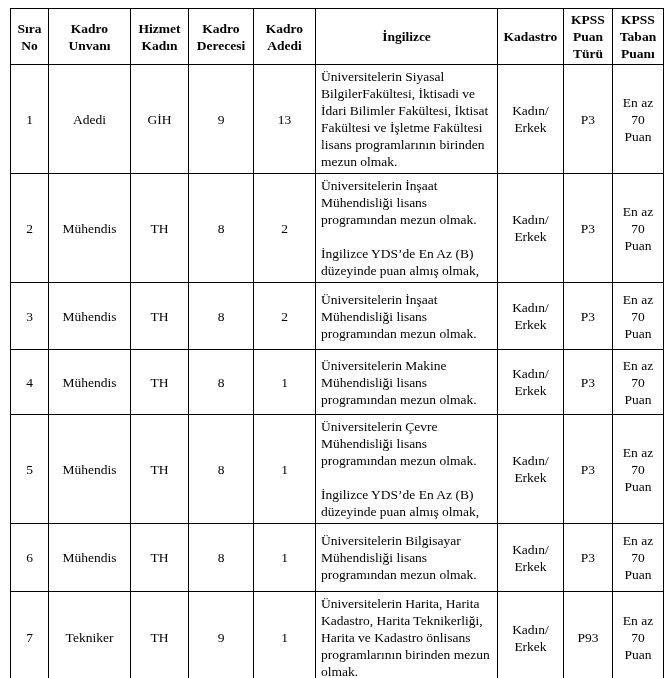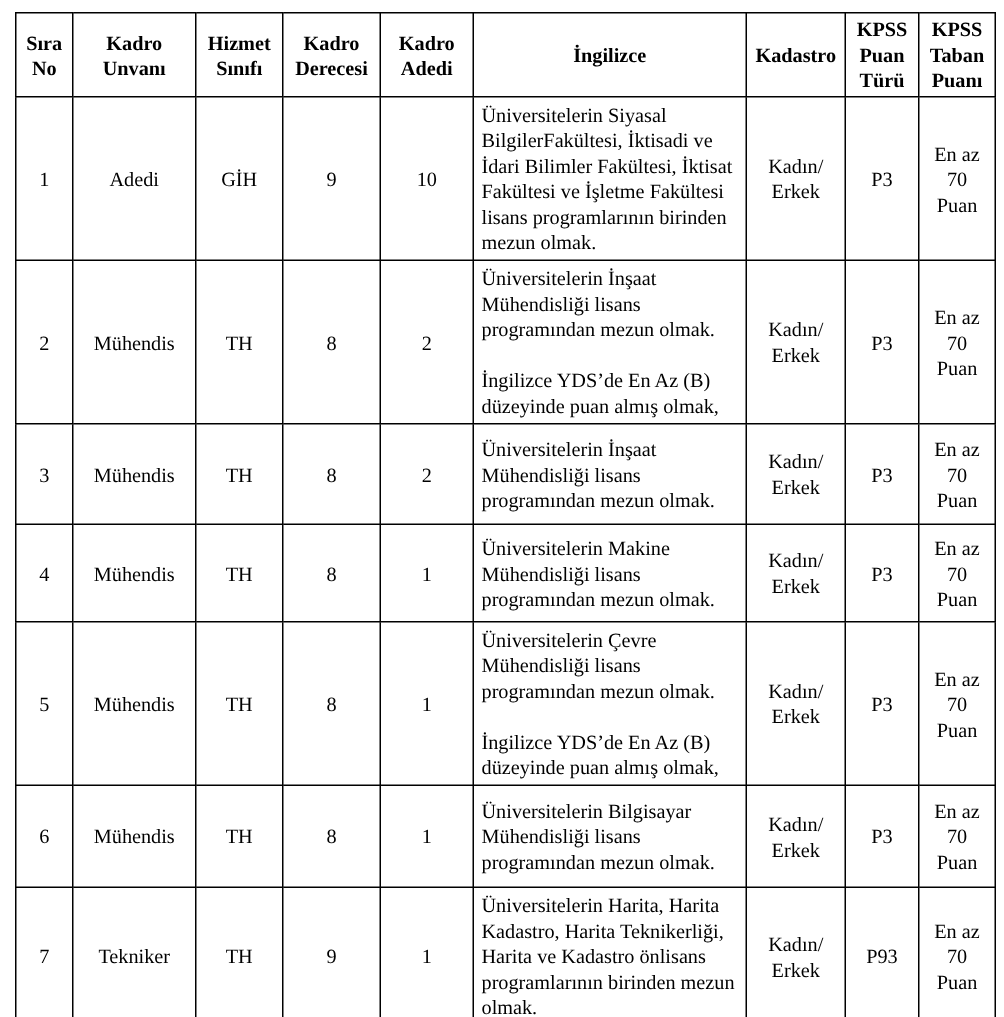--- a/index.html
+++ b/index.html
@@ -61,42 +61,42 @@
     <col style="width:49px">
     <col style="width:51px">
   </colgroup>
   <thead>
     <tr>
       <th>Sıra
 No</th>
       <th>Kadro
 Unvanı</th>
       <th>Hizmet
-Sınıfı</th>
+Kadın</th>
       <th>Kadro
 Derecesi</th>
       <th>Kadro
 Adedi</th>
       <th>İngilizce</th>
       <th>Kadastro</th>
       <th>KPSS
 Puan
 Türü</th>
       <th>KPSS
 Taban
 Puanı</th>
     </tr>
   </thead>
   <tbody>
     <tr>
       <td>1</td>
       <td>Adedi</td>
       <td>GİH</td>
       <td>9</td>
-      <td>10</td>
+      <td>13</td>
       <td class="niteligi">Üniversitelerin Siyasal
 BilgilerFakültesi, İktisadi ve
 İdari Bilimler Fakültesi, İktisat
 Fakültesi ve İşletme Fakültesi
 lisans programlarının birinden
 mezun olmak.</td>
       <td>Kadın/
 Erkek</td>
       <td>P3</td>
       <td>En az

